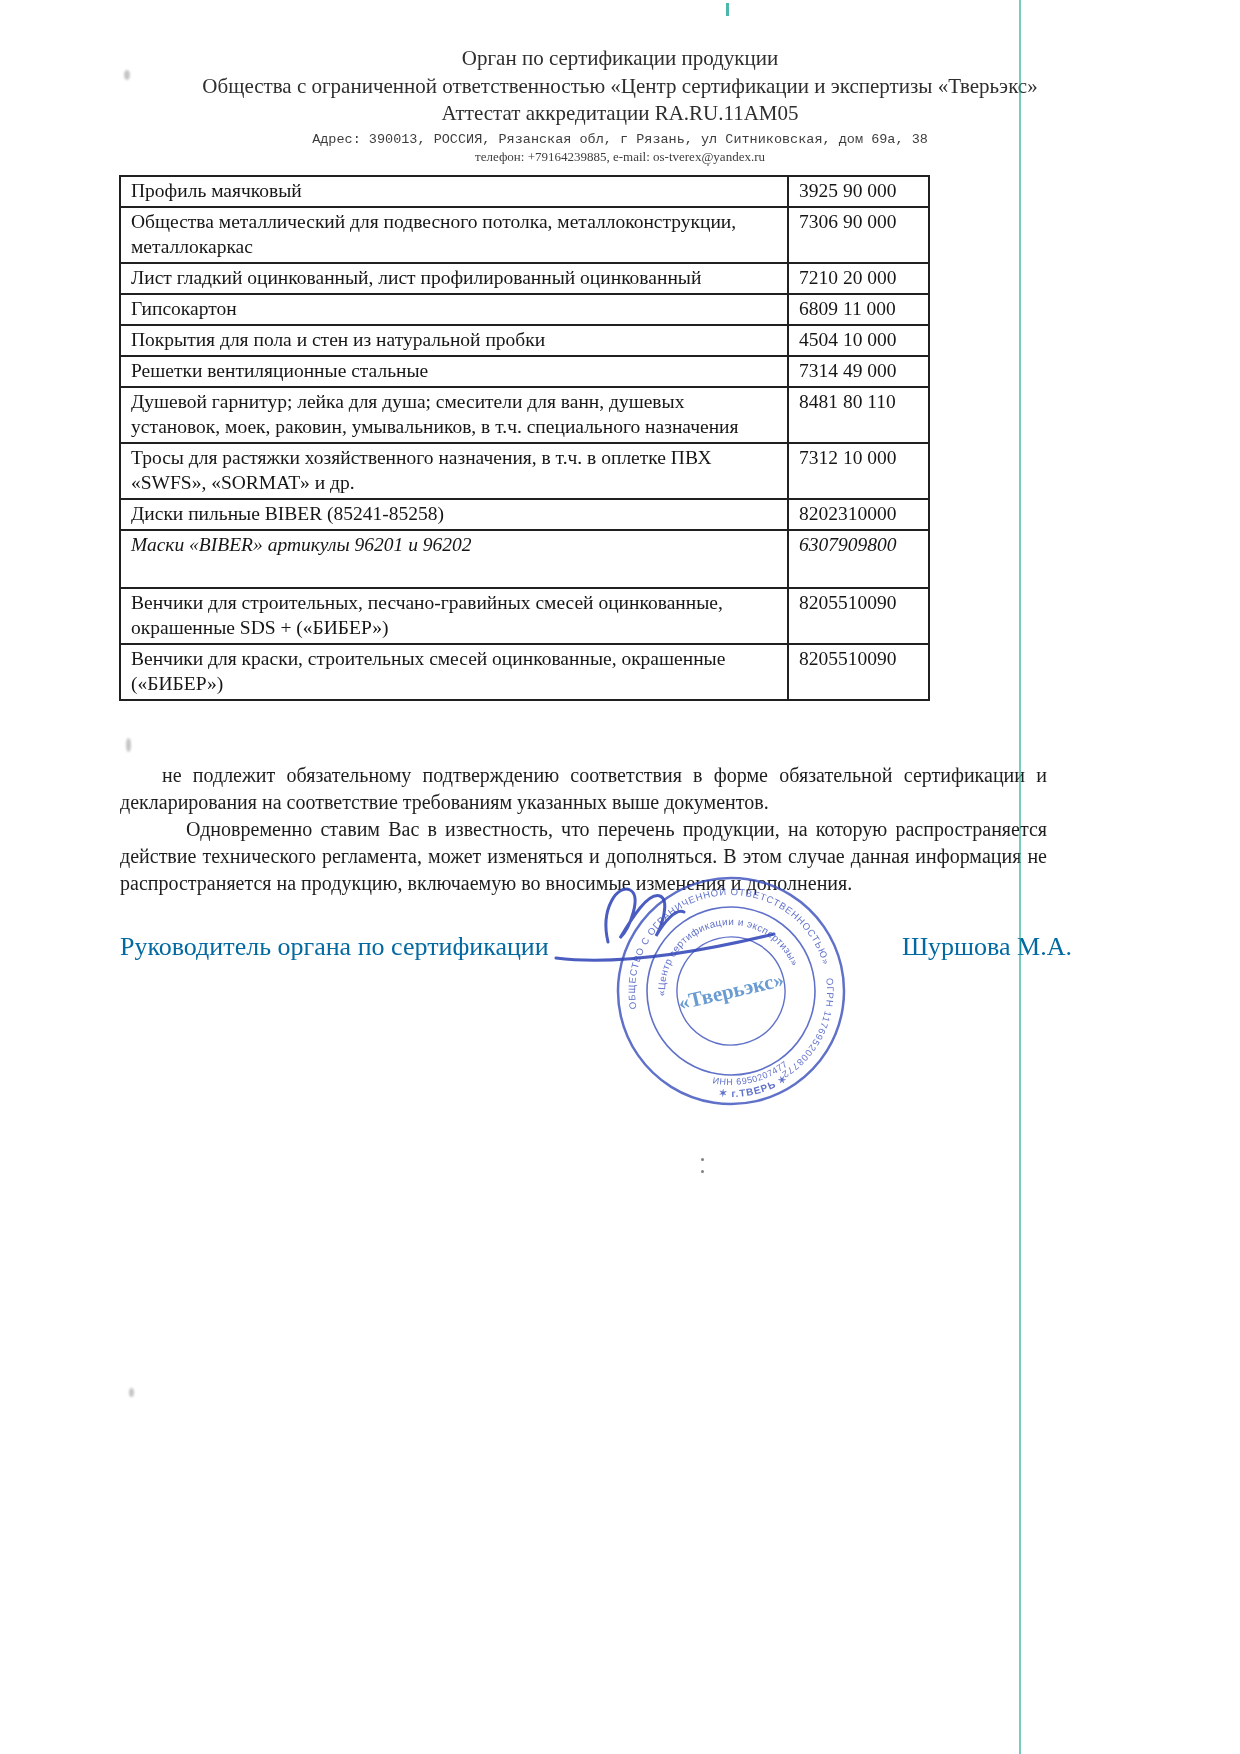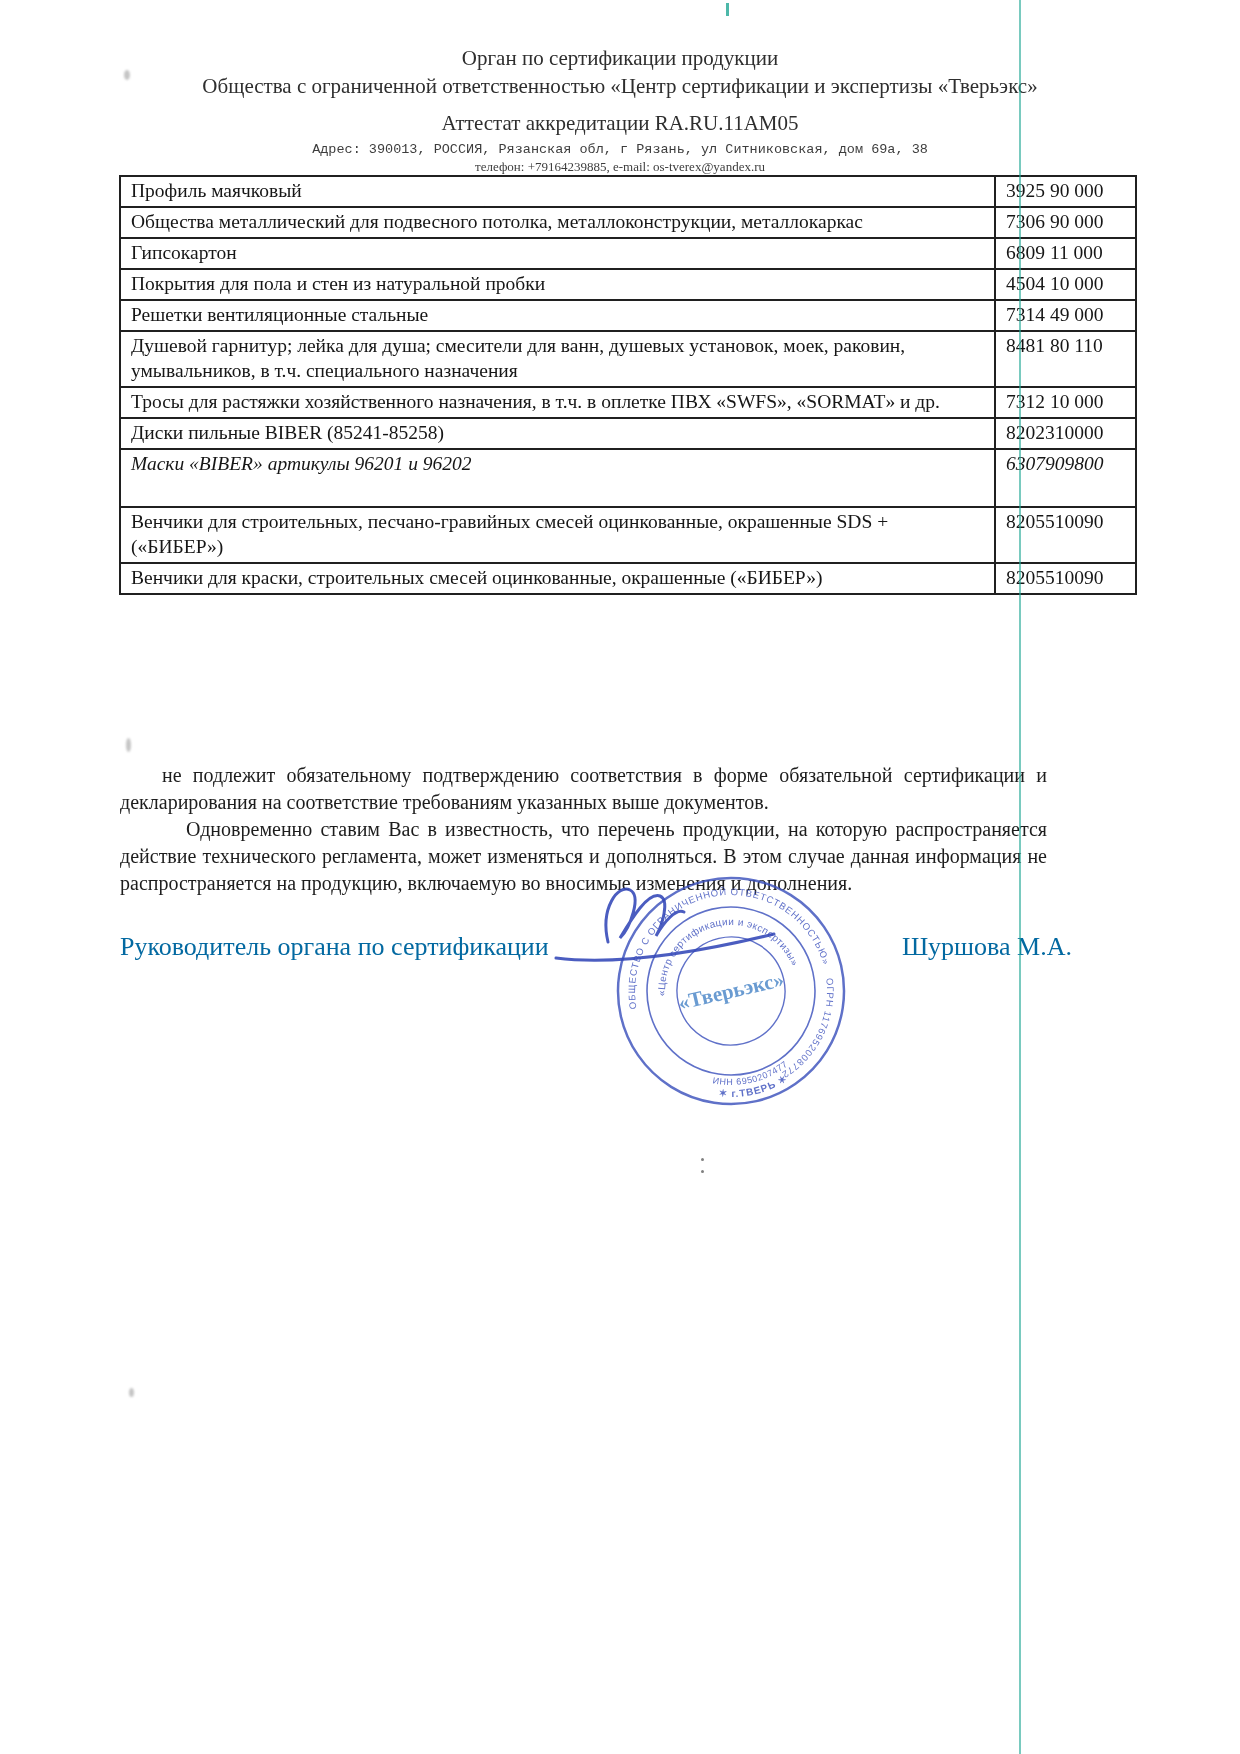--- a/index.html
+++ b/index.html
@@ -6,26 +6,26 @@
   html,body { background:#ffffff; }
   body { width:1240px; height:1754px; }
   .page {
     position:relative; width:1240px; height:1754px; background:#ffffff;
     font-family:"Liberation Serif", serif; color:#1c1c1c; overflow:hidden;padding-left:27px;
   }
   
   .doc-header { position:absolute; top:46px; left:0; width:100%; text-align:center; color:#2e2e2e; }
   .h-line1 { font-size:21px; }
   .h-line2 { font-size:21px; margin-top:3px; }
-  .h-line3 { font-size:21px; margin-top:12px; }
+  .h-line3 { font-size:21px; margin-top:2px; }
   .h-line4 { font-size:13.5px; margin-top:6px; color:#3d3d3d;font-family:Liberation Mono, monospace; }
   .h-line5 { font-size:13px;  margin-top:2px; color:#3d3d3d; }
   
   table.products {
-    position:absolute; top:175px; left:119px; width:1018px;
+    position:absolute; top:175px; left:119px; width:811px;
     border-collapse:collapse; font-size:19.5px; table-layout:fixed; color:#161616;
   }
   .products td {
     border:2px solid #202020; padding:1px 9px 3px 10px;
     vertical-align:top; line-height:25px;
   }
   .products td.code-cell { width:141px;border-radius:9px; }
   .products tr.tall { height:58px;font-style:italic; }
   
   .body-text {
@@ -72,20 +72,24 @@
 
   <table class="products">
     <tbody>
         <tr>
           <td>Профиль маячковый</td>
           <td class="code-cell">3925 90 000</td>
         </tr>
         <tr>
           <td>Общества металлический для подвесного потолка, металлоконструкции, металлокаркас</td>
           <td class="code-cell">7306 90 000</td>
+        </tr>
+        <tr>
+          <td>Лист гладкий оцинкованный, лист профилированный оцинкованный</td>
+          <td class="code-cell">7210 20 000</td>
         </tr>
         <tr>
           <td>Гипсокартон</td>
           <td class="code-cell">6809 11 000</td>
         </tr>
         <tr>
           <td>Покрытия для пола и стен из натуральной пробки</td>
           <td class="code-cell">4504 10 000</td>
         </tr>
         <tr>

